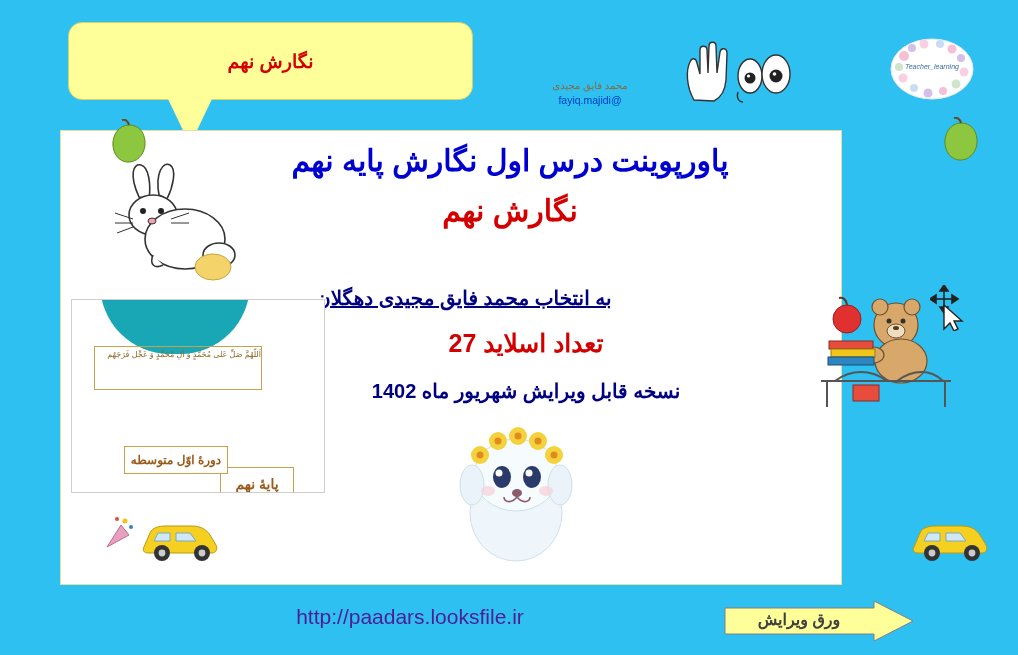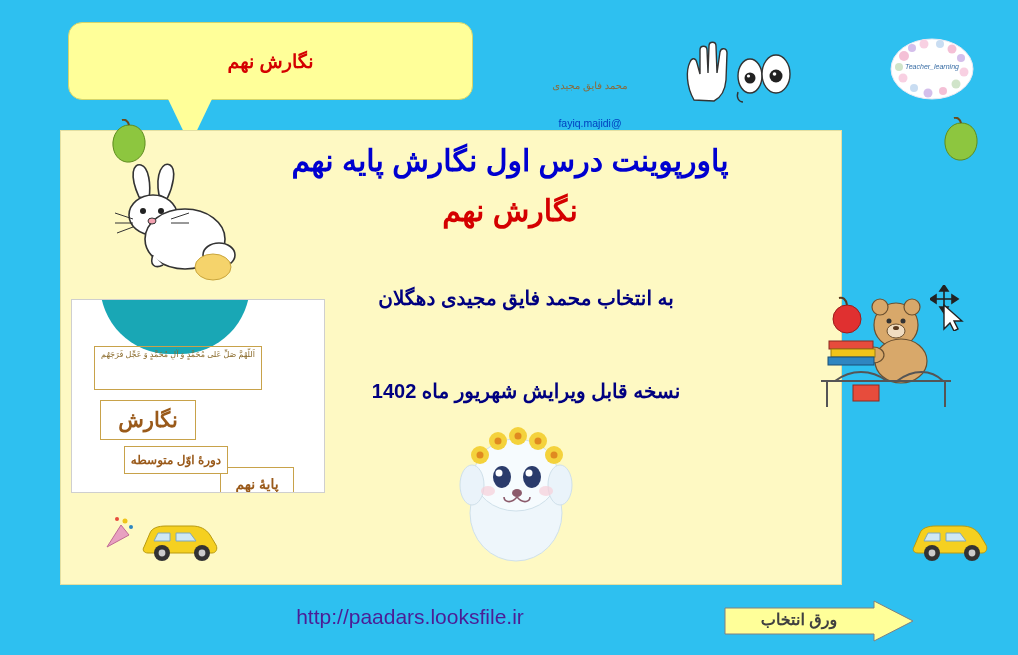--- a/index.html
+++ b/index.html
@@ -74,21 +74,20 @@
   }
   .credit .name {
     color: #8a6a3a;
     font-size: 10px;
     margin-top: 17px;
   }
   .credit .email {
     color: #0040c0;
     font-size: 10.5px;
     direction: ltr;
-    margin-top: 23px;
   }
 
   
   .handeyes {
     position: absolute;
     left: 680px;
     top: 40px;
     width: 120px;
     height: 65px;
   }
@@ -112,21 +111,21 @@
     font-style: italic;
   }
 
   
   .panel {
     position: absolute;
     left: 60px;
     top: 130px;
     width: 782px;
     height: 455px;
-    background: #fef9c3;
+    background: #ffffff;
     border: 1px solid #e3dfa2;
     box-sizing: border-box;
   }
 
   .title-main {
     position: absolute;
     left: 0;
     top: 12px;
     width: 898px;
     text-align: center;
@@ -143,24 +142,25 @@
     color: #d40000;
     font-weight: bold;
     font-size: 30px;
   }
 
   .line-author {
     position: absolute;
     left: 255px;
     top: 155px;
     width: 420px;
-    text-align: center;
+    text-align: left;
     color: #000080;
     font-weight: bold;
     font-size: 20px;
+    text-decoration: underline;
   }
   .line-count {
     position: absolute;
     left: 255px;
     top: 198px;
     width: 420px;
     text-align: center;
     color: #d40000;
     font-weight: bold;
     font-size: 25px;
@@ -198,21 +198,21 @@
   }
   .bookcover .arabic-box {
     position: absolute;
     left: 22px;
     top: 46px;
     width: 168px;
     height: 44px;
     border: 1px solid #c8a24a;
     color: #8a6a2a;
     font-size: 8px;
-    text-align: center;
+    text-align: right;
     line-height: 1.9;
     box-sizing: border-box;
   }
   .bookcover .tag {
     position: absolute;
     border: 1px solid #c8a24a;
     color: #9a5a1a;
     font-weight: bold;
     text-align: center;
     box-sizing: border-box;
@@ -369,26 +369,26 @@
             <path d="M78 64 L96 64"></path>
         </g>
         <ellipse cx="120" cy="108" rx="18" ry="13" fill="#f5d36b" stroke="#c9a53c" stroke-width="1"></ellipse>
       </svg>
     </div>
 
     <div class="title-main">پاورپوینت  درس اول نگارش پایه نهم</div>
     <div class="title-sub">نگارش نهم</div>
 
     <div class="line-author">به انتخاب محمد فایق مجیدی دهگلان</div>
+    <div class="line-count">تعداد اسلاید 27</div>
     <div class="line-version">نسخه قابل ویرایش شهریور  ماه 1402</div>
 
     <div class="bookcover">
       <div class="swoosh"></div>
       <div class="arabic-box">اَللّهُمَّ صَلِّ عَلی مُحَمَّدٍ وَ آلِ مُحَمَّدٍ وَ عَجِّل فَرَجَهُم</div>
-      <div class="tag tag-negaresh">نگارش</div>
       <div class="tag tag-paye">پایهٔ نهم</div>
       <div class="tag tag-dore">دورهٔ اوّل متوسطه</div>
     </div>
 
     <div class="bear">
       <svg width="165" height="130" viewBox="0 0 165 130">
         <g stroke="#6b5030" stroke-width="1.2" fill="#d8a86a">
           <circle cx="95" cy="44" r="22"></circle>
           <circle cx="79" cy="26" r="8"></circle>
           <circle cx="111" cy="26" r="8"></circle>
@@ -488,21 +488,21 @@
     </div>
   </div>
 
   <div class="footer-url">http://paadars.looksfile.ir</div>
 
   <div class="next-btn">
     <svg width="190" height="42" viewBox="0 0 190 42">
       <path d="M1 8 L150 8 L150 1 L189 21 L150 41 L150 34 L1 34 Z" fill="#ffff99" stroke="#808080" stroke-width="1"></path>
     </svg>
   </div>
-  <div class="next-label">ورق انتخاب</div>
+  <div class="next-label">ورق ویرایش</div>
 
   <div class="cursor">
     <svg width="40" height="46" viewBox="0 0 40 46">
       <g stroke="#222" stroke-width="1.6" fill="#222">
         <line x1="14" y1="4" x2="14" y2="24"></line>
         <line x1="4" y1="14" x2="24" y2="14"></line>
         <path d="M14 0 L10 6 L18 6 Z"></path>
         <path d="M14 28 L10 22 L18 22 Z"></path>
         <path d="M0 14 L6 10 L6 18 Z"></path>
         <path d="M28 14 L22 10 L22 18 Z"></path>

